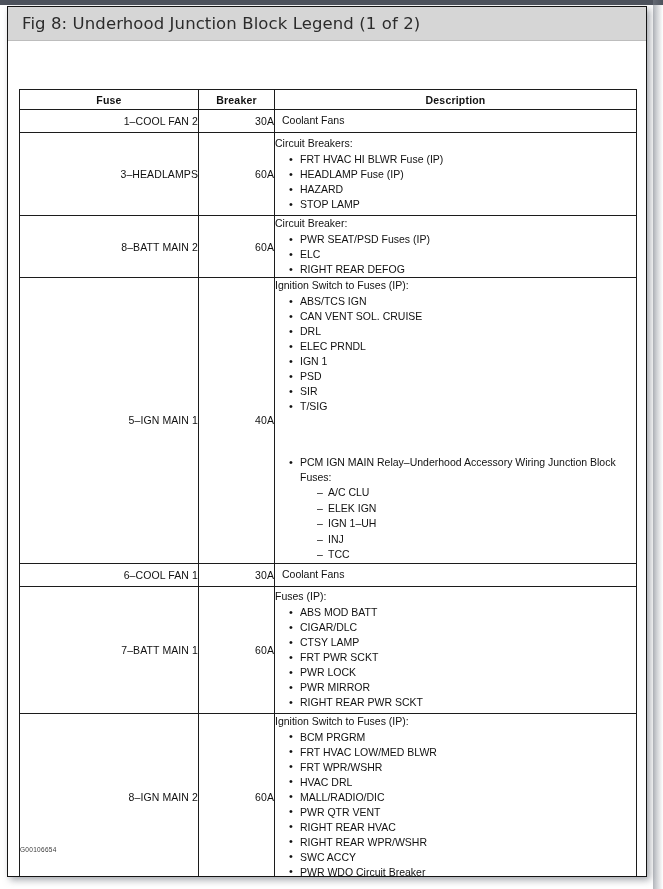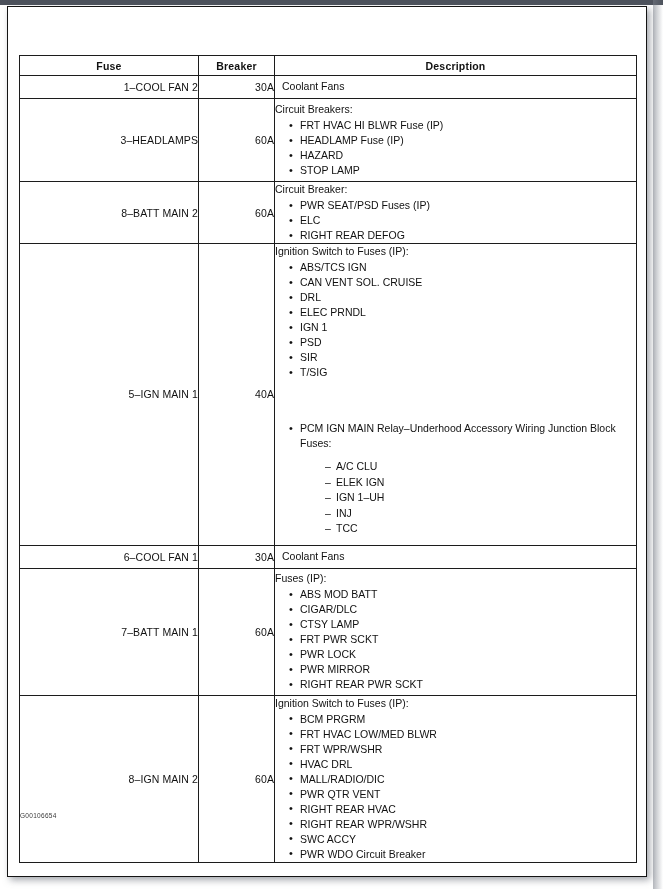--- a/index.html
+++ b/index.html
@@ -143,21 +143,21 @@
   ul.lvl1 > li::before {
     content: "\2022";
     position: absolute;
     left: 0;
     top: -0.5px;
     font-size: 11px;
     line-height: 15px;
   }
   ul.lvl2 {
     list-style: none;
-    margin: 8px;
+    margin: 0;
     padding: 0 0 0 17px;
   }
   ul.lvl2 > li {
     position: relative;
     padding-left: 11px;
     line-height: 15.5px;
   }
   ul.lvl2 > li::before {
     content: "\2013";
     position: absolute;
@@ -182,20 +182,23 @@
 <body>
 
 <div class="page-shadow-bg"></div>
 
 <div class="viewer">
 
   <div class="top-strip"></div>
 
   <div class="doc">
 
+    <div class="fig-title-bar">
+      <span class="fig-title">Fig 8: Underhood Junction Block Legend (1 of 2)</span>
+    </div>
 
     <div class="doc-body">
 
       <table class="legend">
         <colgroup>
           <col class="c-fuse">
           <col class="c-rate">
           <col class="c-desc">
         </colgroup>
         <thead>

